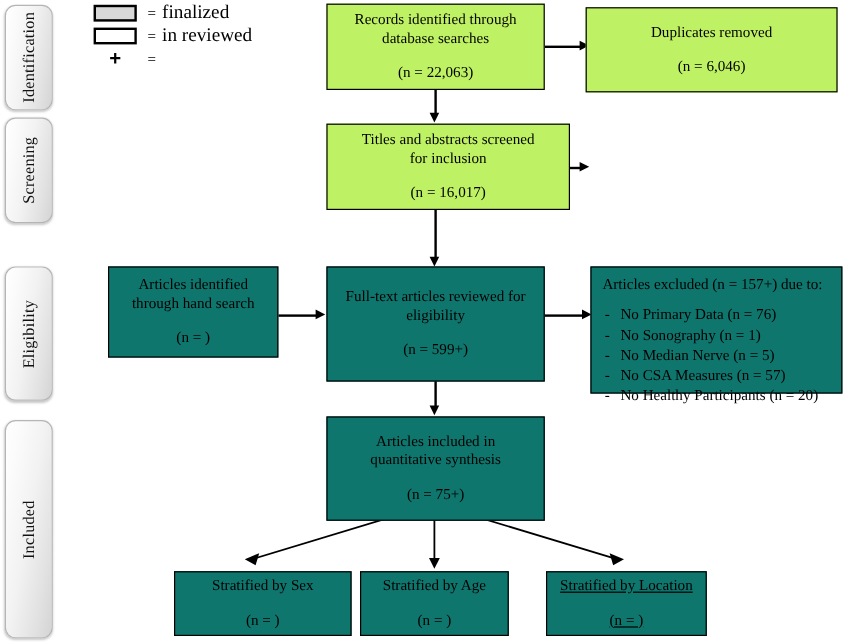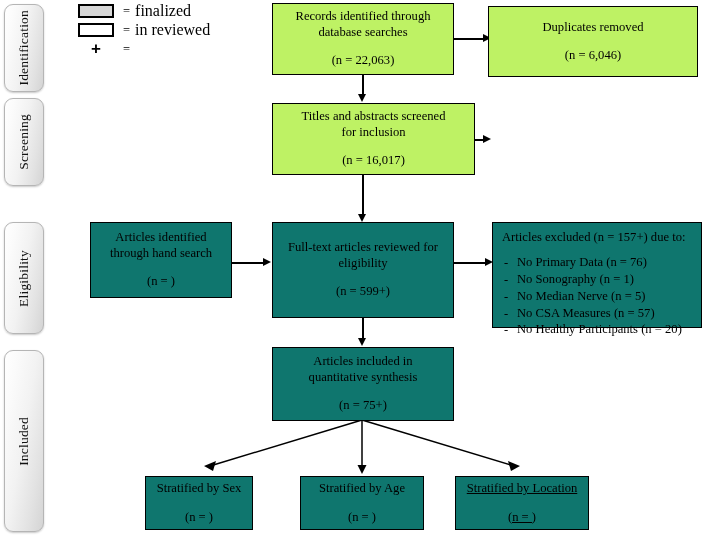--- a/index.html
+++ b/index.html
@@ -254,27 +254,27 @@
     <div class="lead">Articles excluded (n = 157+) due to:</div>
     <ul>
       <li>No Primary Data (n = 76)</li>
       <li>No Sonography (n = 1)</li>
       <li>No Median Nerve (n = 5)</li>
       <li>No CSA Measures (n = 57)</li>
       <li>No Healthy Participants (n = 20)</li>
     </ul>
   </div>
 
-  <div class="box white" style="left:272px; top:347px; width:182px; height:74px;">
+  <div class="box white" style="left:272px; top:347px; width:182px; height:87px;">
     <div class="title">Articles included in
 quantitative synthesis</div>
     <div class="count">(n = 75+)</div>
   </div>
 
-  <div class="box white" style="left:145px; top:476px; width:108px; height:54px;text-align:right;">
+  <div class="box white" style="left:145px; top:476px; width:148px; height:54px;text-align:right;">
     <div class="title">Stratified by Sex</div>
     <div class="count">(n = )</div>
   </div>
 
   <div class="box white" style="left:300px; top:476px; width:124px; height:54px;font-family:Liberation Serif, serif;">
     <div class="title">Stratified by Age</div>
     <div class="count">(n = )</div>
   </div>
 
   <div class="box white" style="left:455px; top:476px; width:134px; height:54px;text-decoration:underline;">

